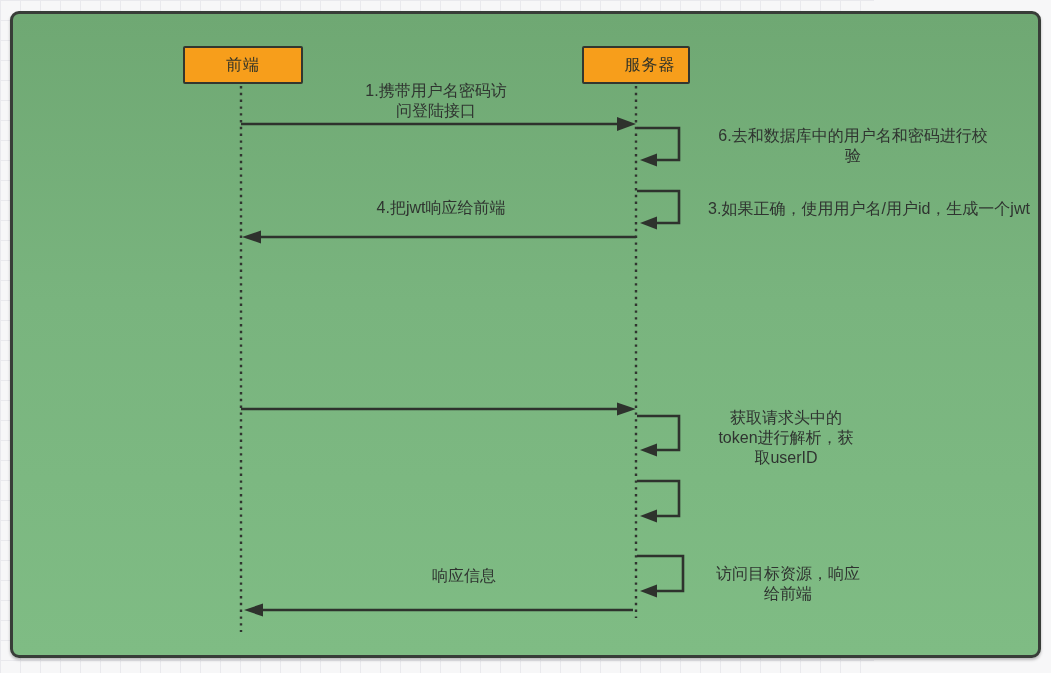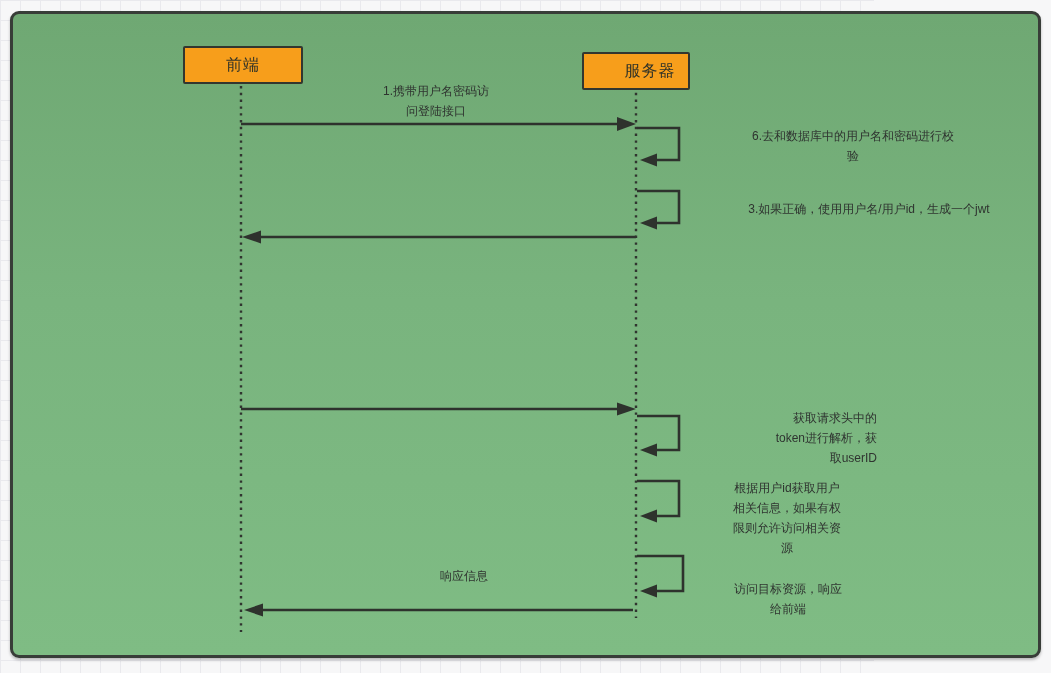--- a/index.html
+++ b/index.html
@@ -66,37 +66,37 @@
     border: 2.5px solid #33362f;
     border-radius: 2px;
     display: flex;
     align-items: center;
     justify-content: center;
     font-size: 16px;
     color: #313328;
     letter-spacing: 1px;
   }
   .actor-frontend { left: 183px; top: 46px; width: 120px; height: 38px; }
-  .actor-server   { left: 582px; top: 52px; width: 108px; height: 38px; padding-left: 28px; }
+  .actor-server   { left: 582px; top: 46px; width: 108px; height: 38px; padding-left: 28px; }
   .lbl {
     position: absolute;
     color: #2f3430;
-    font-size: 12px;
+    font-size: 16px;
     line-height: 20px;
     text-align: center;
     white-space: pre-line;
   }
   .lbl-1 { left: 346px; top: 81px;  width: 180px; }
   .lbl-2 { left: 688px; top: 126px; width: 330px; }
   .lbl-3 { left: 684px; top: 199px; width: 370px; white-space: pre; }
   .lbl-4 { left: 351px; top: 198px; width: 180px; }
   .lbl-5 { left: 350px; top: 341px; width: 180px; }
-  .lbl-6 { left: 695px; top: 408px; width: 182px; text-align: right; }
+  .lbl-6 { left: 695px; top: 408px; width: 182px; }
   .lbl-7 { left: 696px; top: 478px; width: 182px; }
-  .lbl-8 { left: 697px; top: 580px; width: 182px; font-family: Liberation Mono, monospace; }
+  .lbl-8 { left: 697px; top: 564px; width: 182px; }
   .lbl-9 { left: 404px; top: 566px; width: 120px; }
 </style>
 </head>
 <body>
 
 <div class="stage">
 
   <div class="panel"></div>
 
   <svg class="lines" viewBox="0 0 1051 673" xmlns="http://www.w3.org/2000/svg">
@@ -155,24 +155,21 @@
   </div>
   <div class="actor actor-server">
     <span>服务器</span>
   </div>
 
   <div class="lbl lbl-1">1.携带用户名密码访
 问登陆接口</div>
   <div class="lbl lbl-2">6.去和数据库中的用户名和密码进行校
 验</div>
   <div class="lbl lbl-3">3.如果正确，使用用户名/用户id，生成一个jwt</div>
+  <div class="lbl lbl-4">4.把jwt响应给前端</div>
   <div class="lbl lbl-6">获取请求头中的
 token进行解析，获
 取userID</div>
-  <div class="lbl lbl-7">根据用户id获取用户
-相关信息，如果有权
-限则允许访问相关资
-源</div>
   <div class="lbl lbl-8">访问目标资源，响应
 给前端</div>
   <div class="lbl lbl-9">响应信息</div>
 
 </div>
 
 </body></html>

